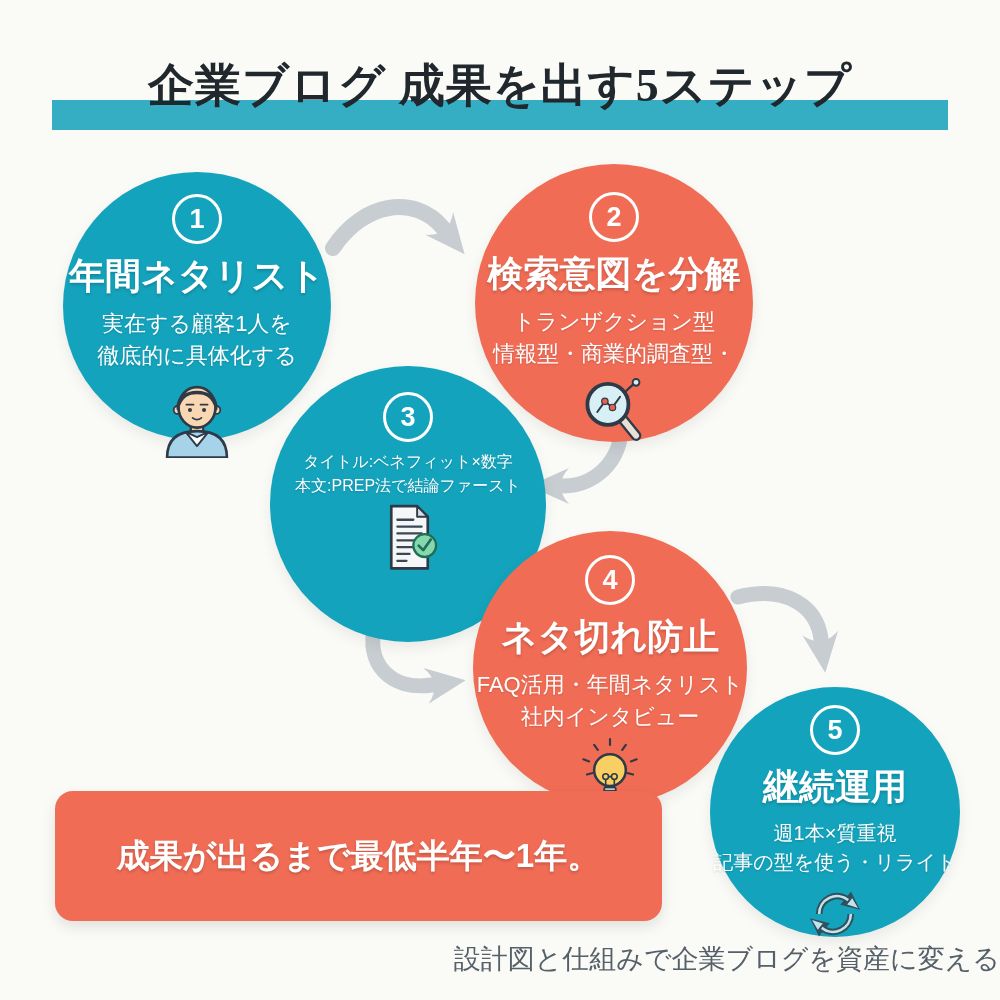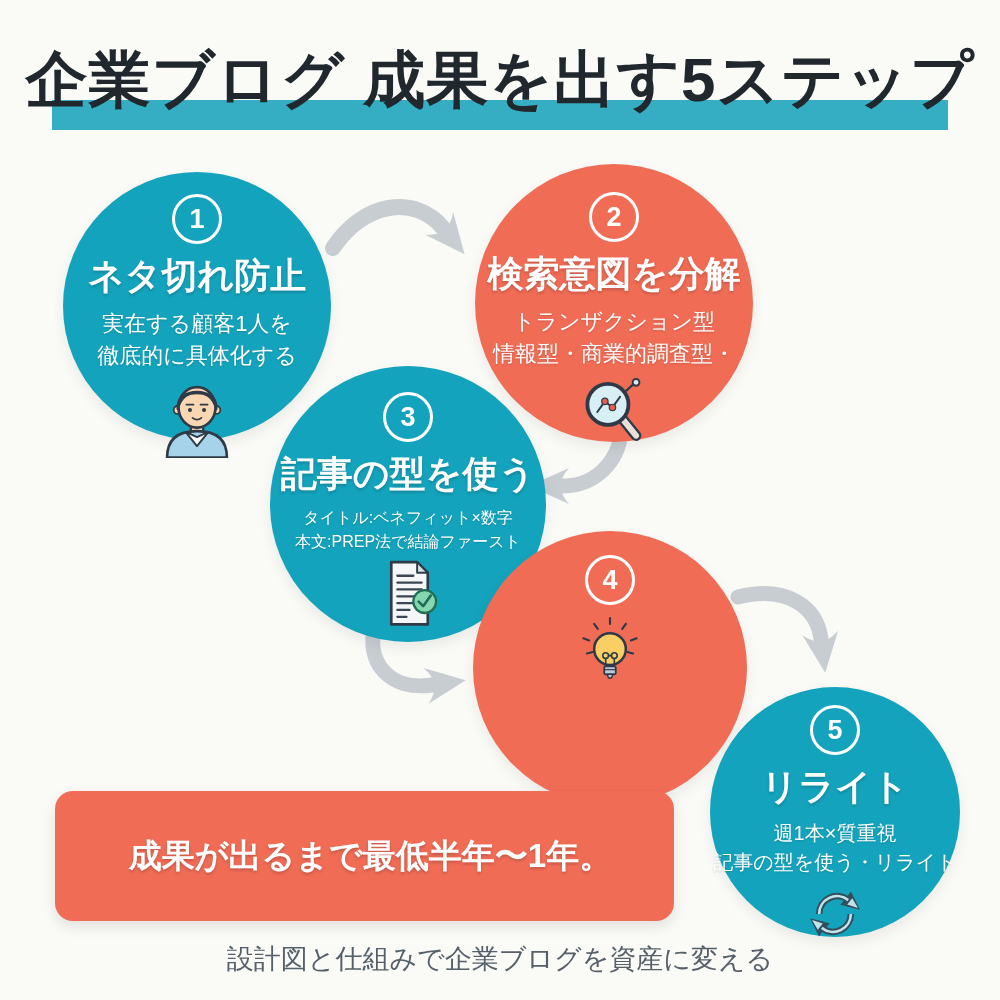--- a/index.html
+++ b/index.html
@@ -13,25 +13,26 @@
     margin:0 auto;
     background:var(--bg,#FAFAF7);
     overflow:hidden;
   }
   
   .title-bar{
     position:absolute;left:52px;top:100px;width:896px;height:30px;
     background:var(--titlebar,#35AEC4);z-index:1;
   }
   h1.page-title{
-    position:absolute;left:0;right:0;top:44px;margin:0;z-index:2;
+    position:absolute;left:0;right:0;top:44px;margin:16px;z-index:2;
     text-align:center;
-    font-size:62px;font-weight:900;letter-spacing:1px;
+    font-size:46px;font-weight:900;letter-spacing:1px;
     color:var(--titletext,#20282E);
     line-height:1.15;
+    font-family:Liberation Serif, serif;
   }
   
   .c{
     position:absolute;border-radius:50%;
     display:flex;flex-direction:column;align-items:center;
     color:#fff;text-align:center;
     box-shadow:0 6px 14px rgba(0,0,0,0.07);
   }
   .teal{background:var(--teal,#14A3BC);}
   .coral{background:var(--coral,#F06C55);}
@@ -68,29 +69,28 @@
   .inner{display:flex;flex-direction:column;align-items:center;}
   
   .arrow{position:absolute;overflow:visible;}
   
   .banner{
     position:absolute;left:55px;top:791px;width:607px;height:130px;
     background:var(--coral,#F06C55);border-radius:18px;
     display:flex;flex-direction:column;align-items:center;justify-content:center;
     gap:9px;color:#fff;
     box-shadow:0 6px 14px rgba(0,0,0,0.10);
-    padding-left:12px;
   }
   .banner div{
     font-size:33px;font-weight:800;white-space:nowrap;
     text-shadow:0 2px 3px rgba(0,0,0,0.18);
   }
   
   .footer{
-    position:absolute;left:0;right:0;top:941px;text-align:center;
+    position:absolute;left:0;right:0;top:941px;text-align:right;
     font-size:27px;font-weight:500;color:var(--footer,#566069);
   }
 </style>
 </head>
 <body>
 
 <div id="canvas">
 
   <div class="title-bar"></div>
   <h1 class="page-title">企業ブログ 成果を出す5ステップ</h1>
@@ -127,21 +127,21 @@
         <marker id="ah4" markerUnits="userSpaceOnUse" markerWidth="46" markerHeight="46" refX="8" refY="22" orient="auto">
       <path d="M2,4 C13,16 13,28 2,40 L42,22 Z" fill="#C8CDD2"></path>
         </marker>
       </defs>
     <path d="M13,12 C62,0 92,22 96,54" fill="none" stroke="#C8CDD2" stroke-width="15" stroke-linecap="round" marker-end="url(#ah4)"></path>
   </svg>
 
   <div class="c c1 teal">
     <div class="inner">
       <div class="badge">1</div>
-      <div class="step-title">ネタ切れ防止</div>
+      <div class="step-title">年間ネタリスト</div>
       <div class="sub">
         <span>実在する顧客1人を</span>
         <span>徹底的に具体化する</span>
       </div>
       <div class="icon-slot">
         <svg width="88" height="82" viewBox="0 0 100 92">
           <rect x="43" y="48" width="14" height="16" fill="#F5CFA8" stroke="#2E3A47" stroke-width="2.5"></rect>
           <path d="M16,92 C16,70 30,62 50,62 C70,62 84,70 84,92 Z" fill="#A6D3EA" stroke="#2E3A47" stroke-width="3" stroke-linejoin="round"></path>
           <path d="M37,63 L50,79 L63,63 L50,69 Z" fill="#FFFFFF" stroke="#2E3A47" stroke-width="2.2" stroke-linejoin="round"></path>
           <circle cx="28" cy="38" r="4.5" fill="#F9D7B2" stroke="#2E3A47" stroke-width="2"></circle>
@@ -176,59 +176,63 @@
           <circle cx="38" cy="36" r="4.2" fill="#E8604C" stroke="#2E3A47" stroke-width="1.6"></circle>
           <circle cx="48" cy="44" r="4.2" fill="#E8604C" stroke="#2E3A47" stroke-width="1.6"></circle>
         </svg>
       </div>
     </div>
   </div>
 
   <div class="c c3 teal">
     <div class="inner">
       <div class="badge">3</div>
-      <div class="step-title">記事の型を使う</div>
       <div class="sub">
         <span>タイトル:ベネフィット×数字</span>
         <span>本文:PREP法で結論ファースト</span>
       </div>
       <div class="icon-slot">
         <svg width="78" height="76" viewBox="0 0 100 100">
           <path d="M28,8 L62,8 L76,22 L76,90 L28,90 Z" fill="#F4F6F8" stroke="#2E3A47" stroke-width="3.5" stroke-linejoin="round"></path>
           <path d="M62,8 L62,22 L76,22 Z" fill="#D8DEE4" stroke="#2E3A47" stroke-width="2.5" stroke-linejoin="round"></path>
           <path d="M36,26 L57,26 M36,35 L68,35 M36,44 L68,44 M36,53 L68,53 M36,62 L60,62 M36,71 L52,71 M36,80 L48,80" stroke="#3B4754" stroke-width="3" stroke-linecap="round"></path>
           <circle cx="72" cy="60" r="15" fill="#86D6AE" stroke="#1F6E55" stroke-width="3"></circle>
           <path d="M64,60 L70,66 L80,52" fill="none" stroke="#1F6E55" stroke-width="3.5" stroke-linecap="round" stroke-linejoin="round"></path>
         </svg>
       </div>
     </div>
   </div>
 
   <div class="c c4 coral">
     <div class="inner">
       <div class="badge">4</div>
+      <div class="step-title">ネタ切れ防止</div>
+      <div class="sub">
+        <span>FAQ活用・年間ネタリスト</span>
+        <span>社内インタビュー</span>
+      </div>
       <div class="icon-slot">
         <svg width="72" height="72" viewBox="0 0 100 100">
           <path d="M50,3 L50,11 M28,11 L33,18 M72,11 L67,18 M13,31 L21,34 M87,31 L79,34 M18,52 L26,50 M82,52 L74,50" stroke="#2E3A47" stroke-width="3" stroke-linecap="round"></path>
           <circle cx="50" cy="46" r="22" fill="#F9CE63" stroke="#2E3A47" stroke-width="3.5"></circle>
           <circle cx="44" cy="55" r="4" fill="none" stroke="#2E3A47" stroke-width="2.2"></circle>
           <circle cx="56" cy="55" r="4" fill="none" stroke="#2E3A47" stroke-width="2.2"></circle>
           <path d="M48,55 L52,55 M44,59 L44,70 M56,59 L56,70" stroke="#2E3A47" stroke-width="2.2" stroke-linecap="round"></path>
           <rect x="42" y="70" width="16" height="11" rx="2" fill="#B9CBD6" stroke="#2E3A47" stroke-width="2.5"></rect>
           <path d="M42,74.5 L58,74.5" stroke="#2E3A47" stroke-width="1.6"></path>
           <path d="M46,81 L54,81 L52,86 L48,86 Z" fill="#B9CBD6" stroke="#2E3A47" stroke-width="2"></path>
         </svg>
       </div>
     </div>
   </div>
 
   <div class="c c5 teal">
     <div class="inner">
       <div class="badge">5</div>
-      <div class="step-title">リライト</div>
+      <div class="step-title">継続運用</div>
       <div class="sub">
         <span>週1本×質重視</span>
         <span>記事の型を使う・リライト</span>
       </div>
       <div class="icon-slot">
         <svg width="66" height="66" viewBox="0 0 100 100">
           <defs>
             <marker id="rhd" markerUnits="userSpaceOnUse" markerWidth="30" markerHeight="30" refX="5" refY="15" orient="auto">
               <path d="M0,2 L28,15 L0,28 Z" fill="#31505E"></path>
               </marker>

